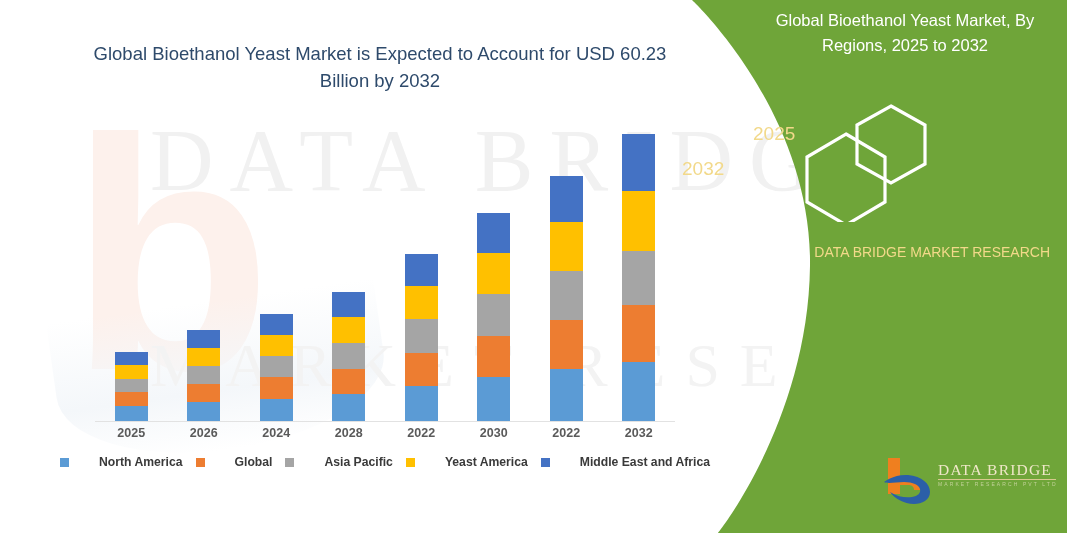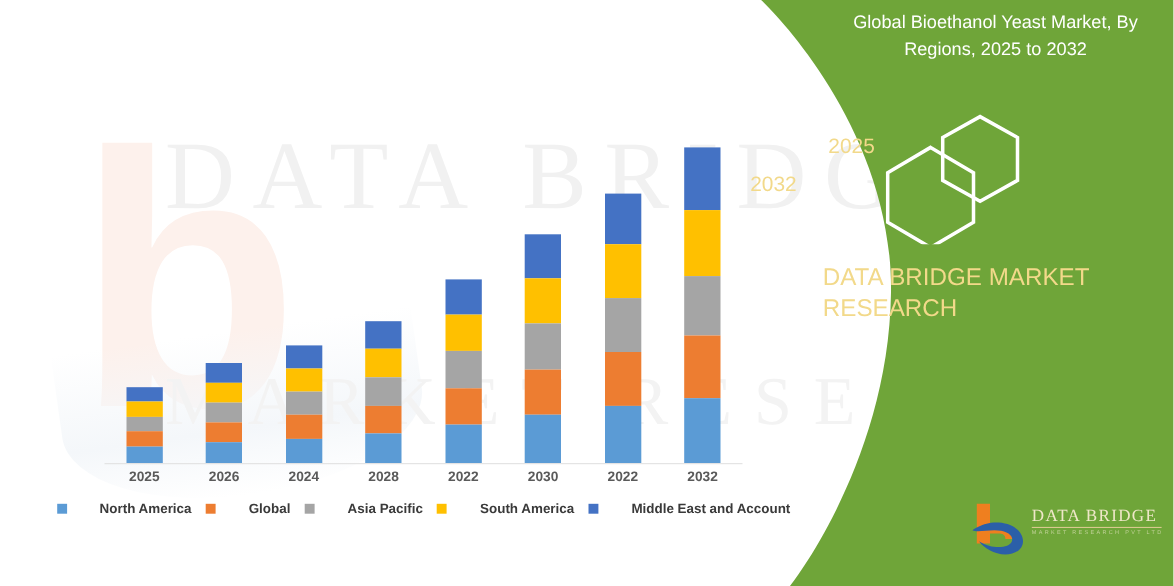--- a/index.html
+++ b/index.html
@@ -71,25 +71,25 @@
   .hex-label {
     position:absolute;
     color:#f2d98a;
     font-size:19px;
     font-family:"Liberation Sans", sans-serif;
   }
   .hex-2032-label { left:42px; top:158px; }
   .hex-2025-label { left:113px; top:123px; }
   .brand-name {
     position:absolute;
-    left:108px; top:238px;
+    left:100px; top:238px;
     width:310px;
-    text-align:left;
+    text-align:right;
     color:#f2d98a;
-    font-size:22px;
+    font-size:14px;
     line-height:28px;
     font-family:"Liberation Sans", sans-serif;
   }
 
   
   .logo-box {
     position:absolute;
     left:240px; top:452px;
     width:190px; height:62px;
   }
@@ -218,20 +218,21 @@
 
 <div id="stage">
 
   <div class="wm-layer">
     <div class="wm-b">b</div>
     <div class="wm-swoosh"></div>
     <div class="wm-text wm-data">DATA BRIDGE</div>
     <div class="wm-text wm-market">MARKET RESEARCH</div>
   </div>
 
+  <div class="chart-title">Global Bioethanol Yeast Market is Expected to Account for USD 60.23 Billion by 2032</div>
 
   <div class="plot">
     <div class="bars" id="bars">
         <div class="bar-col">
           <div class="bar">
             <div class="seg" title="North America 2025: 3.1" style="height: 14.8px; background: rgb(91, 155, 213);"></div>
             <div class="seg" title="Europe 2025: 2.9" style="height: 13.8452px; background: rgb(237, 125, 49);"></div>
             <div class="seg" title="Asia Pacific 2025: 2.9" style="height: 13.8452px; background: rgb(165, 165, 165);"></div>
             <div class="seg" title="South America 2025: 2.8" style="height: 13.3677px; background: rgb(255, 192, 0);"></div>
             <div class="seg" title="Middle East and Africa 2025: 2.7" style="height: 12.8903px; background: rgb(68, 114, 196);"></div>
@@ -321,25 +322,25 @@
       <div class="legend-item">
         <span class="legend-swatch" style="background: rgb(237, 125, 49);"></span>
         <span class="legend-label">Global</span>
       </div>
       <div class="legend-item">
         <span class="legend-swatch" style="background: rgb(165, 165, 165);"></span>
         <span class="legend-label">Asia Pacific</span>
       </div>
       <div class="legend-item">
         <span class="legend-swatch" style="background: rgb(255, 192, 0);"></span>
-        <span class="legend-label">South America</span>
+        <span class="legend-label">Yeast America</span>
       </div>
       <div class="legend-item">
         <span class="legend-swatch" style="background: rgb(68, 114, 196);"></span>
-        <span class="legend-label">Middle East and Account</span>
+        <span class="legend-label">Middle East and Africa</span>
       </div>
     </div>
 
 
   <div class="green-panel">
     <svg width="427" height="533" viewBox="0 0 427 533" xmlns="http://www.w3.org/2000/svg">
       <path d="M 52 0 L 427 0 L 427 533 L 78 533 C 78 533 168 420 170 266 C 172 112 52 0 52 0 Z" fill="#6FA539"></path>
     </svg>
 
     <div class="panel-content">

